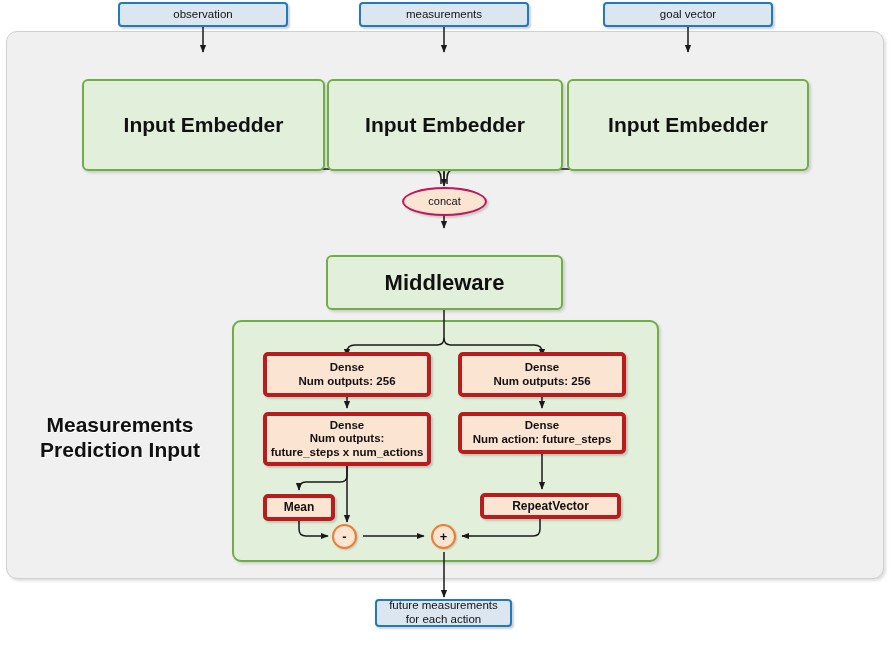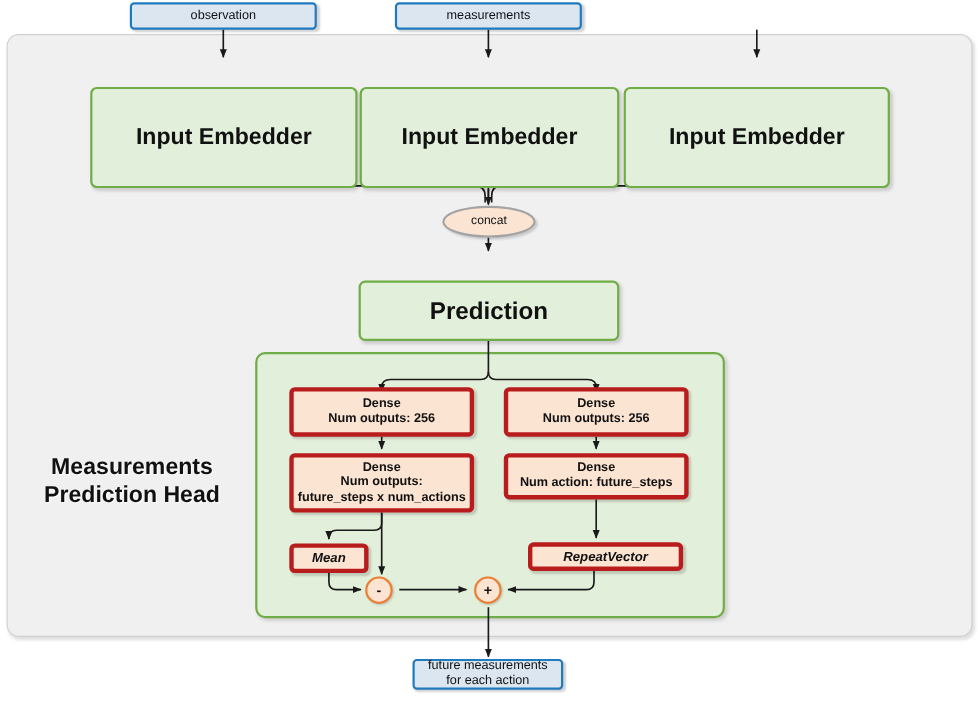--- a/index.html
+++ b/index.html
@@ -110,27 +110,26 @@
     color: #111111;
     font-size: 11.5px;
     flex-direction: column;
     box-shadow: 2px 2px 2px rgba(0,0,0,0.16);
   }
   .orange-box .t1 { font-weight: bold; }
   .orange-box .t2, .orange-box .t3 { font-weight: bold; }
   .op-label {
     font-size: 12px;
     font-weight: bold;
-    font-style: italic;
   }
 
   
   .ellipse {
     background: #fce4d2;
-    border: 2px solid #a3a3a3;
+    border: 2px solid #be185d;
     border-radius: 50%;
     font-size: 11px;
     color: #111111;
     box-shadow: 2px 2px 2px rgba(0,0,0,0.16);
   }
 
   
   .op-circle {
     background: #fce4d2;
     border: 2.5px solid #ed7d31;
@@ -192,42 +191,45 @@
       <path d="M444,552 L444,597" marker-end="url(#arrow)"></path>
     </g>
   </svg>
 
   <div class="node io-box" style="left:118px; top:2px; width:170px; height:25px;">
     <span>observation</span>
   </div>
   <div class="node io-box" style="left:359px; top:2px; width:170px; height:25px;">
     <span>measurements</span>
   </div>
+  <div class="node io-box" style="left:603px; top:2px; width:170px; height:25px;">
+    <span>goal vector</span>
+  </div>
 
   <div class="node green-box embedder" style="left:82px; top:57px; width:243px; height:92px;">
     <span>Input Embedder</span>
   </div>
   <div class="node green-box embedder" style="left:327px; top:57px; width:236px; height:92px;">
     <span>Input Embedder</span>
   </div>
   <div class="node green-box embedder" style="left:567px; top:57px; width:242px; height:92px;">
     <span>Input Embedder</span>
   </div>
 
   <div class="node ellipse" style="left:402px; top:187px; width:85px; height:29px;">
     <span>concat</span>
   </div>
 
   <div class="node green-box middleware" style="left:326px; top:233px; width:237px; height:55px;">
-    <span>Prediction</span>
+    <span>Middleware</span>
   </div>
 
   <div class="node head-label">
     <span>Measurements</span>
-    <span>Prediction Head</span>
+    <span>Prediction Input</span>
   </div>
 
   <div class="node orange-box" style="left:263px; top:352px; width:168px; height:45px;">
     <span class="t1">Dense</span>
     <span class="t2">Num outputs: 256</span>
   </div>
 
   <div class="node orange-box" style="left:263px; top:412px; width:168px; height:54px;">
     <span class="t1">Dense</span>
     <span class="t2">Num outputs:</span>

